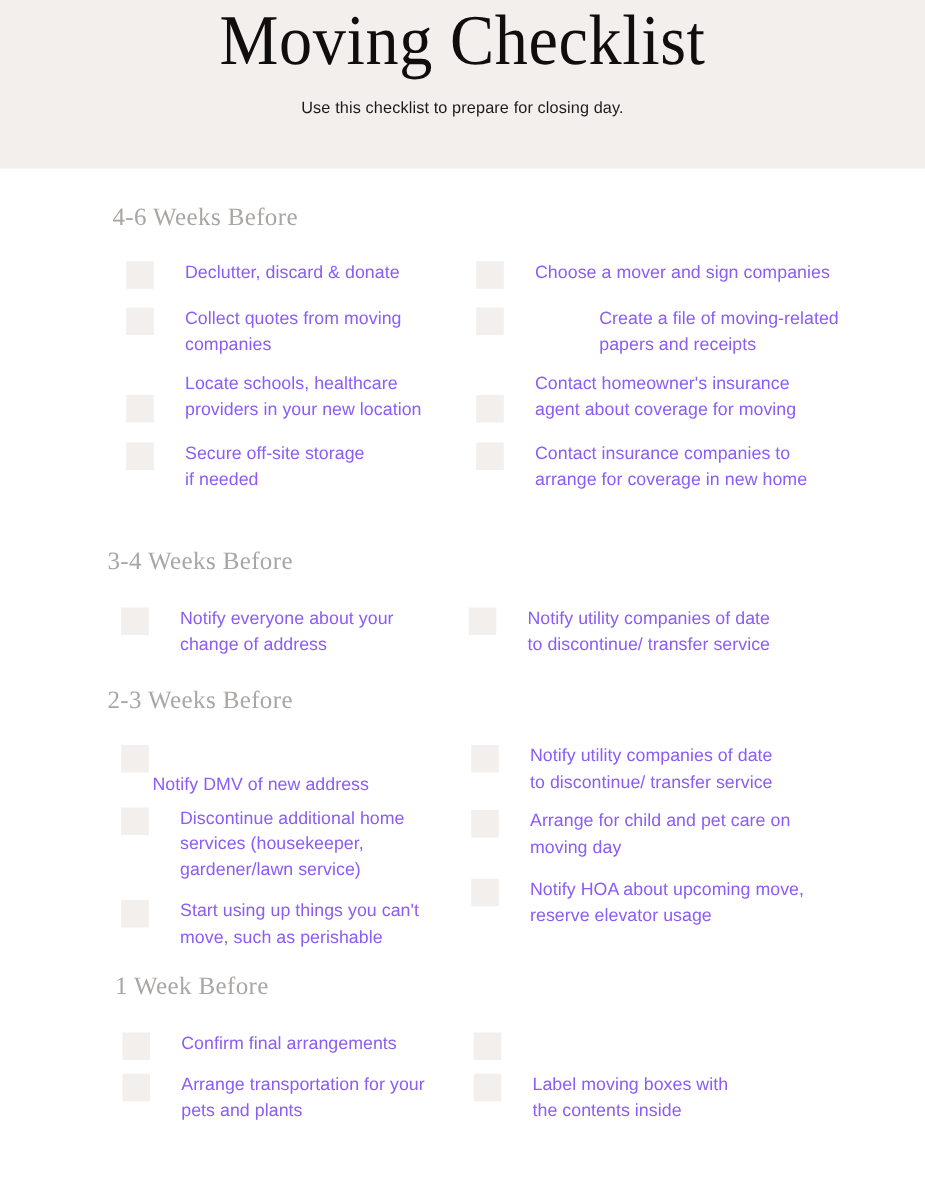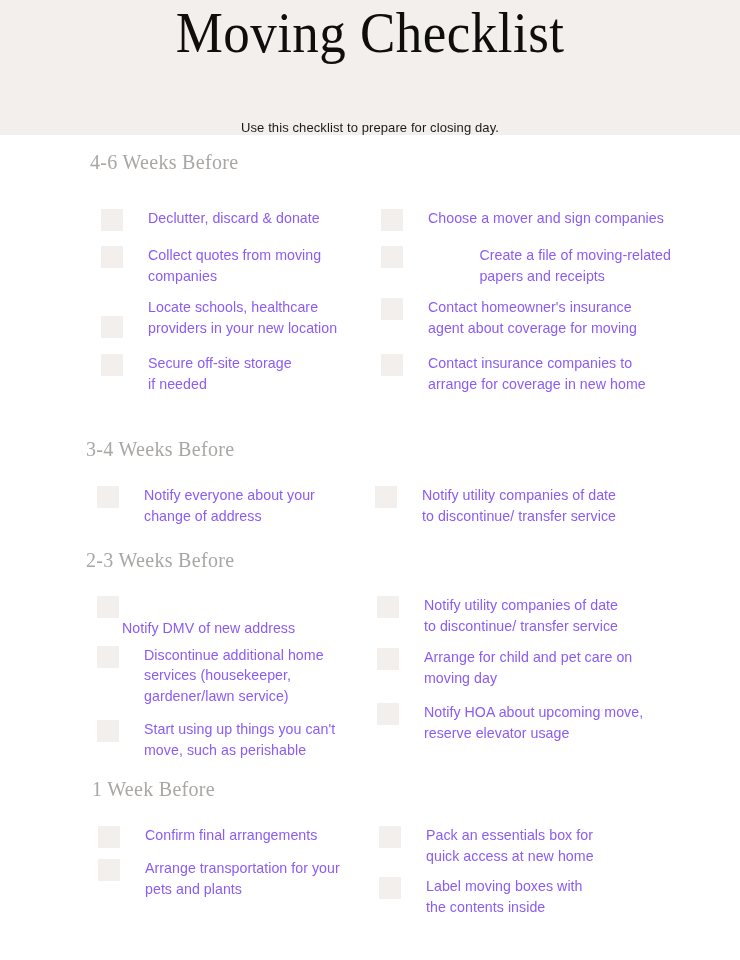--- a/index.html
+++ b/index.html
@@ -8,23 +8,22 @@
     background:#ffffff;
     font-family:"Liberation Sans", sans-serif;
     overflow:hidden;
   }
 
   
   .header{
     width:740px; height:135px;
     background:#f3efec;
     display:flex; flex-direction:column;
-    align-items:center; justify-content:space-between;
+    align-items:center; justify-content:flex-start;
     padding-top:4px;
-    gap:32px;
   }
   .title{
     font-family:"Liberation Serif", serif;
     font-size:57px;
     font-weight:400;
     letter-spacing:0.5px;
     color:#100e0d;
     line-height:1.0;
     transform:scaleX(0.93);
   }
@@ -79,21 +78,21 @@
 <body>
 
 <div class="header">
   <div class="title">Moving Checklist</div>
   <div class="subtitle">Use this checklist to prepare for closing day.</div>
 </div>
 
 <div class="body">
 
   <div class="section" style="top:0;">
-    <div class="section-heading" style="left:90px; top:16px;">4-6 Weeks Before</div>
+    <div class="section-heading" style="left:90px; top:28px;">4-6 Weeks Before</div>
 
     <div class="col" style="left:101px; top:73px; width:270px;">
       <div class="item">
         <span class="checkbox"></span>
         <span class="item-label">Declutter, discard &amp; donate</span>
       </div>
       <div class="item" style="margin-bottom:11px;">
         <span class="checkbox"></span>
         <span class="item-label">Collect quotes from moving
 companies</span>
@@ -113,21 +112,21 @@
     <div class="col" style="left:381px; top:73px; width:290px;">
       <div class="item">
         <span class="checkbox"></span>
         <span class="item-label">Choose a mover and sign companies</span>
       </div>
       <div class="item" style="margin-bottom:11px;justify-content:space-between;">
         <span class="checkbox"></span>
         <span class="item-label">Create a file of moving-related
 papers and receipts</span>
       </div>
-      <div class="item" style="margin-bottom:15px;">
+      <div class="item" style="margin-bottom:15px;align-items:flex-end;">
         <span class="checkbox"></span>
         <span class="item-label">Contact homeowner's insurance
 agent about coverage for moving</span>
       </div>
       <div class="item">
         <span class="checkbox"></span>
         <span class="item-label">Contact insurance companies to
 arrange for coverage in new home</span>
       </div>
     </div>
@@ -204,22 +203,20 @@
       <div class="item">
         <span class="checkbox"></span>
         <span class="item-label">Arrange transportation for your
 pets and plants</span>
       </div>
     </div>
 
     <div class="col" style="left:379px; top:60px; width:300px;">
       <div class="item" style="margin-bottom:10px;">
         <span class="checkbox"></span>
-        <span class="item-label">Pack an essentials box for
-quick access at new home</span>
       </div>
       <div class="item">
         <span class="checkbox"></span>
         <span class="item-label">Label moving boxes with
 the contents inside</span>
       </div>
     </div>
   </div>
 
 </div>

